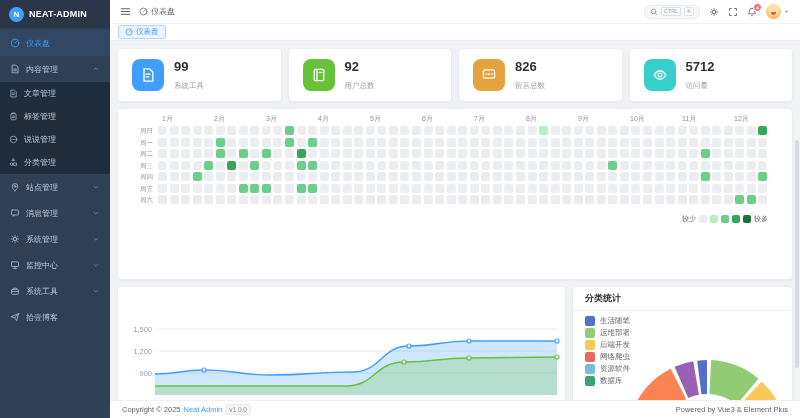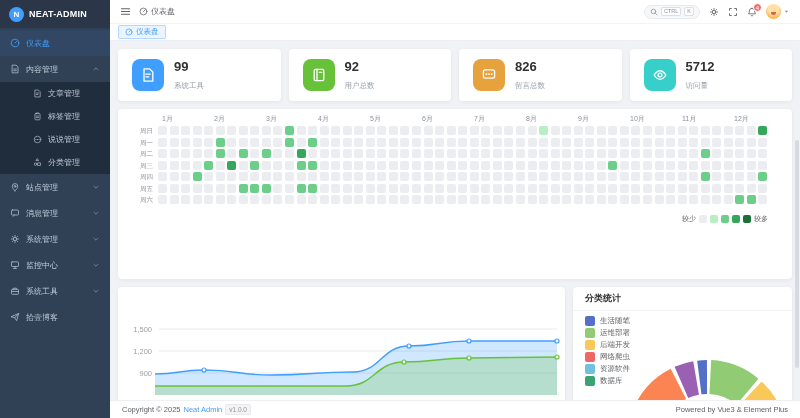--- a/index.html
+++ b/index.html
@@ -13,21 +13,21 @@
   .logo-badge{width:15px;height:15px;border-radius:50%;background:#409eff;color:#fff;font-size:8px;font-weight:bold;display:flex;align-items:center;justify-content:center;flex-shrink:0}
   .logo-text{color:#fff;font-size:9px;font-weight:bold;white-space:nowrap;letter-spacing:.2px}
   .menu{flex:1;overflow:hidden;padding-top:2px}
   .menu-item{height:26px;display:flex;align-items:center;gap:6px;padding:0 10px;font-size:8px;cursor:pointer;white-space:nowrap}
   .menu-item .mi{display:flex;opacity:.85}
   .menu-item .lbl{flex:1}
   .menu-item .chev{opacity:.65;display:flex}
   .menu-item.active{color:#409eff;background:rgba(64,158,255,.08)}
   .menu-item.active .mi{opacity:1}
   .submenu{background:#1f2d3d}
-  .submenu .menu-item{height:23px;padding-left:33px}
+  .submenu .menu-item{height:23px;padding-left:9px}
   
   .main{flex:1;min-width:0;position:relative;display:flex;flex-direction:column;background:#f0f2f5}
   .hdr{height:24px;background:#fff;display:flex;align-items:center;gap:8px;padding:0 10px;border-bottom:1px solid #f2f3f5;flex-shrink:0}
   .hicon{color:#5f6368;display:flex;cursor:pointer}
   .crumb{display:flex;align-items:center;gap:3px;font-size:8px;color:#606266;cursor:pointer}
   .hright{margin-left:auto;display:flex;align-items:center;gap:9px}
   .search-pill{display:flex;align-items:center;gap:3px;background:#f6f8fa;border:1px solid #e7eaee;border-radius:10px;height:14px;padding:0 5px;color:#909399;cursor:pointer}
   .kbd{font-size:5.5px;border:1px solid #dcdfe6;background:#fff;border-radius:2px;padding:0 2px;line-height:7px;color:#909399}
   .bell-wrap{position:relative;display:flex}
   .badge{position:absolute;top:-4px;right:-5px;min-width:9px;height:9px;border-radius:5px;background:#f56c6c;color:#fff;font-size:6px;line-height:9px;text-align:center;border:1px solid #fff;padding:0 1px}

